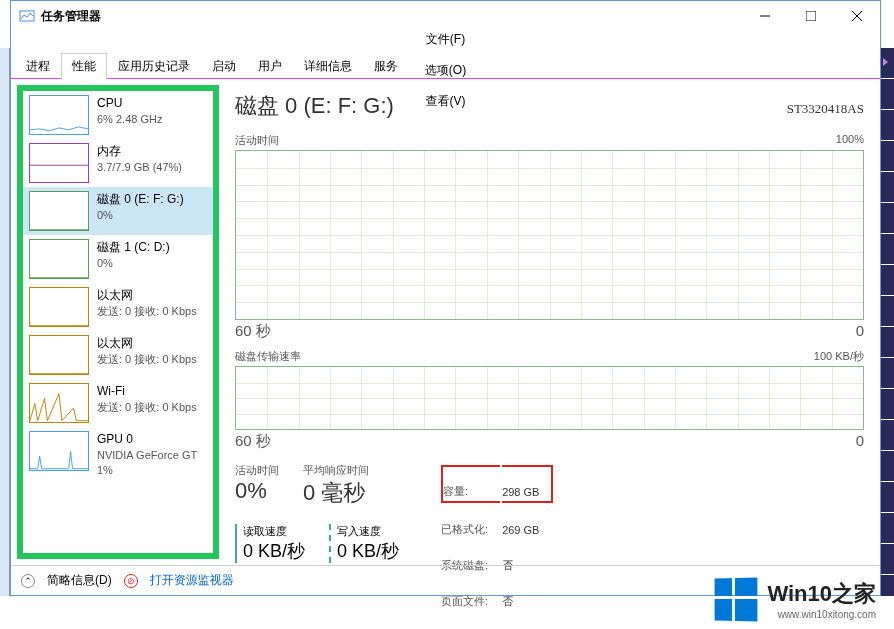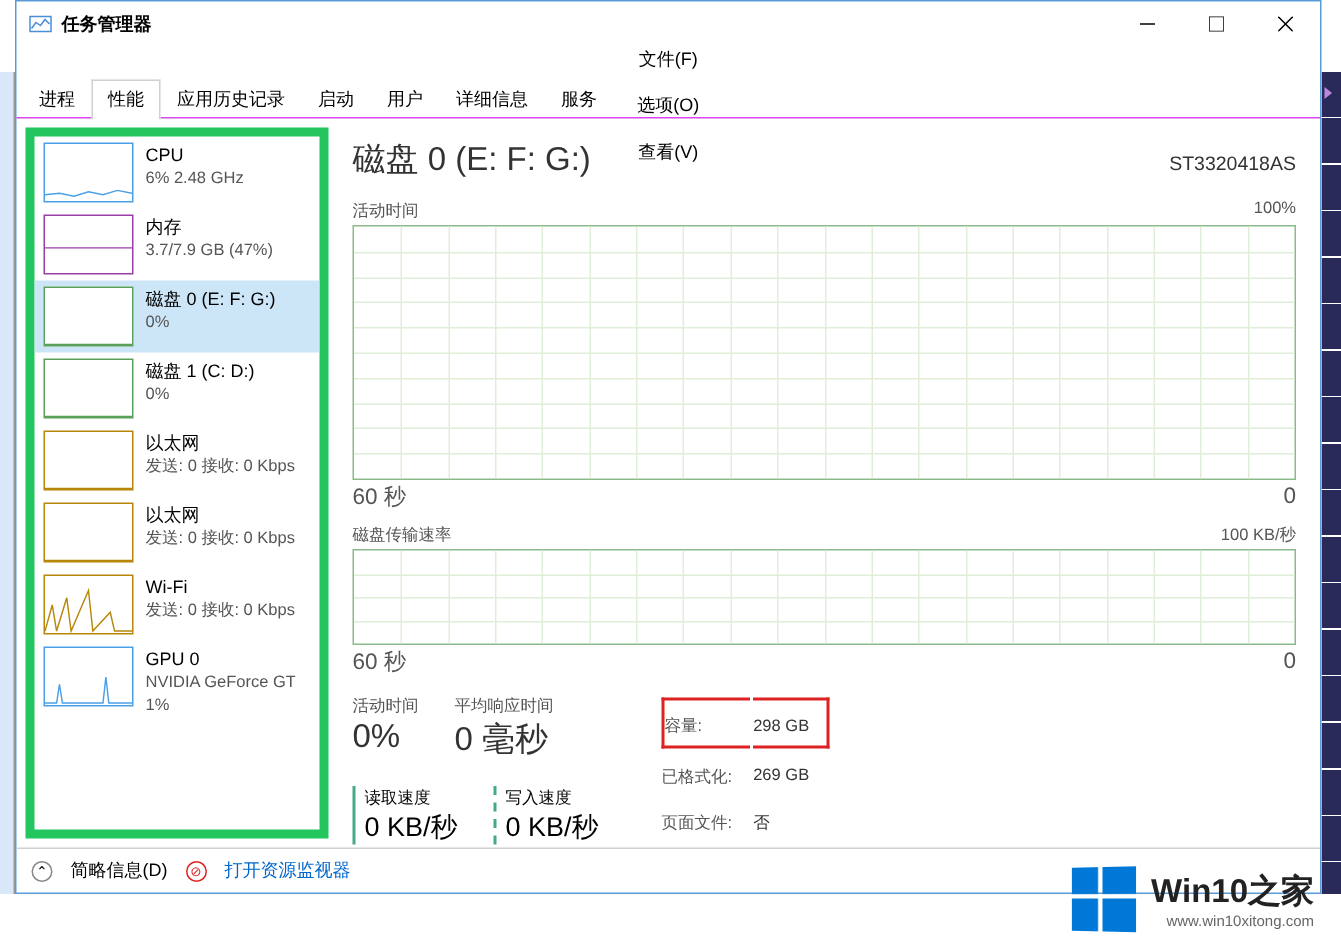--- a/index.html
+++ b/index.html
@@ -28,40 +28,40 @@
 .side-item { display: flex; padding: 4px 6px; gap: 8px; border-bottom: 0; }
 .side-item.selected { background: #cde6f7; }
 .thumb { width: 60px; height: 40px; border: 1px solid #999; background: #fff; position: relative; flex-shrink: 0; }
 .side-text { font-size: 12px; line-height: 1.4; overflow: hidden; }
 .side-title { font-size: 12px; white-space: nowrap; }
 .side-sub { font-size: 11px; color: #555; white-space: nowrap; }
 
 .main { flex: 1; padding: 12px 16px; position: relative; }
 .main-header { display: flex; justify-content: space-between; align-items: baseline; margin-bottom: 12px; }
 .main-title { font-size: 22px; font-weight: normal; color: #333; }
-.main-model { font-size: 13px; color: #333; }
+.main-model { font-size: 13px; color: #333; font-family: Liberation Serif, serif; }
 
 .chart-section { margin-bottom: 8px; }
 .chart-label-row { display: flex; justify-content: space-between; font-size: 11px; color: #555; margin-bottom: 2px; }
 .chart-box { border: 1px solid #8bb98b; height: 170px; position: relative; background: #fff; }
 .chart-box.small { height: 64px; }
 .grid-lines { position: absolute; inset: 0; }
 .grid-v { position: absolute; top: 0; bottom: 0; border-left: 1px solid #e0eed8; }
 .grid-h { position: absolute; left: 0; right: 0; border-top: 1px solid #e0eed8; }
 .chart-bottom-row { display: flex; justify-content: space-between; font-size: 15px; color: #555; margin-top: 2px; }
 
 .stats-row { display: flex; gap: 40px; margin-top: 12px; }
 .stat-block { }
 .stat-label { font-size: 11px; color: #555; }
 .stat-value { font-size: 22px; color: #333; }
 .stat-small { font-size: 11px; border-left: 2px solid #4a8; padding-left: 6px; margin-top: 6px; }
 .stat-small.dash { border-left: 2px dashed #4a8; }
 
 .info-table { font-size: 11px; color: #333; }
-.info-table td { padding: 5px 12px 2px 0; margin-left: 47px; }
+.info-table td { padding: 17px 12px 2px 0; margin-left: 47px; }
 .info-table td:first-child { color: #555; }
 .highlight-box { border: 2px solid #d22; padding: 1px 4px; display: inline-block; }
 
 .statusbar { position: absolute; bottom: 0; left: 0; right: 0; height: 30px; border-top: 1px solid #d0d0d0; display: flex; align-items: center; padding: 0 10px; font-size: 12px; gap: 12px; }
 .statusbar .link { color: #0066cc; cursor: pointer; }
 .expand-icon { border: 1px solid #888; border-radius: 50%; width: 14px; height: 14px; display: inline-flex; align-items: center; justify-content: center; font-size: 9px; }
 
 .watermark { position: absolute; right: 18px; bottom: 0; height: 60px; display: flex; align-items: center; gap: 10px; }
 .win-logo { display: grid; grid-template-columns: 18px 22px; grid-template-rows: 18px 22px; gap: 3px; transform: perspective(100px) rotateY(-6deg); }
 .win-logo div { background: #0078d7; }
@@ -328,20 +328,24 @@
           <tbody>
               <tr class="highlight-box" style="display:table-row;">
             <td style="border:2px solid #d22;border-right:none;">容量:</td>
             <td style="border:2px solid #d22;border-left:none;">298 GB</td>
           </tr>
           <tr>
                 <td>已格式化:</td>
                 <td>269 GB</td>
               </tr>
           <tr>
+                <td>系统磁盘:</td>
+                <td>否</td>
+              </tr>
+          <tr>
                 <td>页面文件:</td>
                 <td>否</td>
               </tr>
         </tbody>
           </table>
       </div>
     </div>
   </div>
 
   <div class="statusbar">

